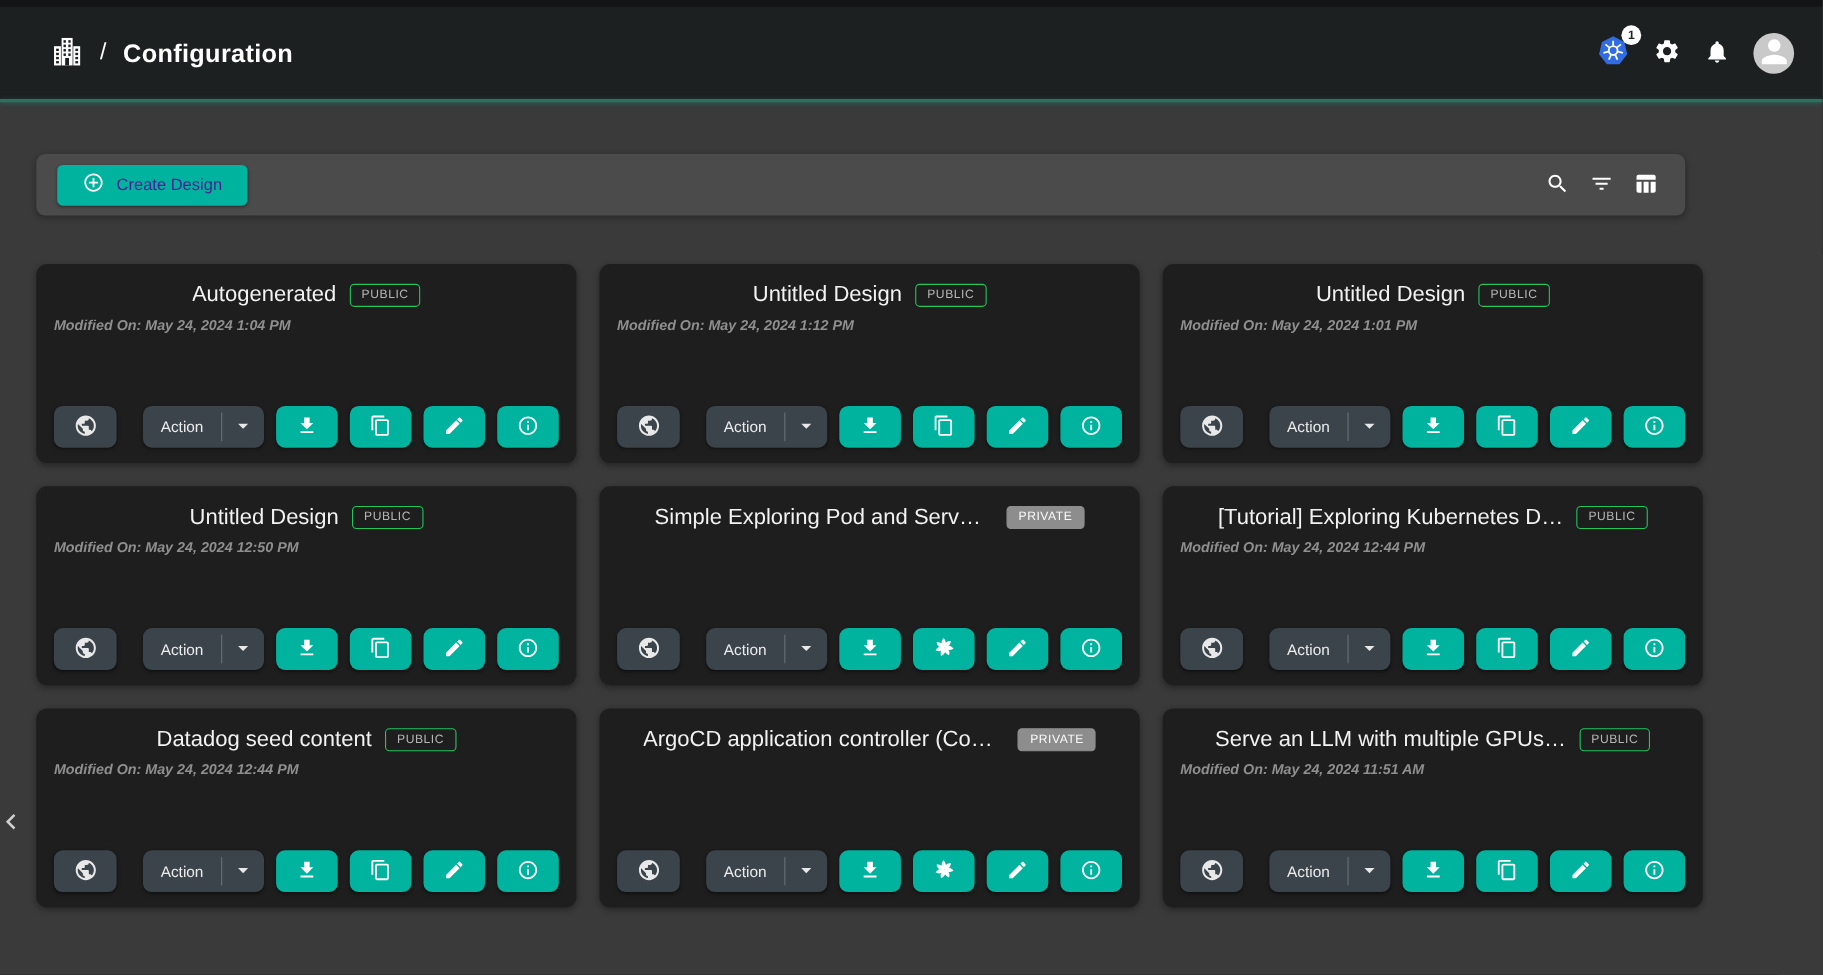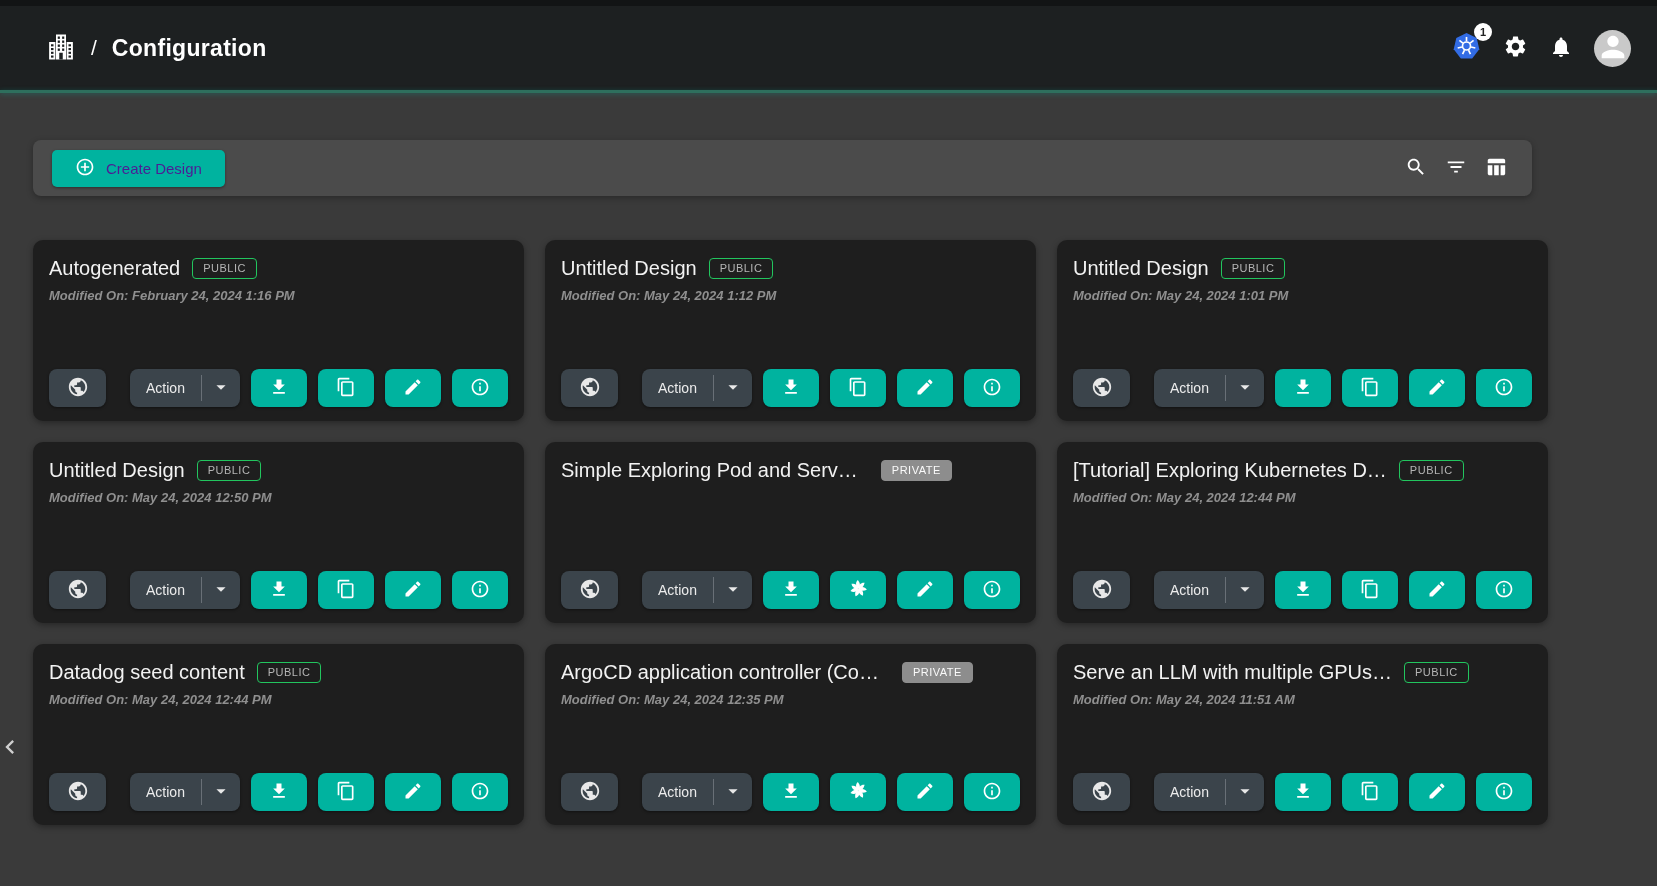--- a/index.html
+++ b/index.html
@@ -45,21 +45,21 @@
   
   .grid {
     margin-top:44px; width:1499px;
     display:grid; grid-template-columns:repeat(3,1fr); gap:21px;
   }
   .card {
     height:181px; background:#1e1e1e; border-radius:10px;
     padding:16px 16px 14px; display:flex; flex-direction:column;
     box-shadow:0 2px 6px rgba(0,0,0,.35);
   }
-  .card-head { display:flex; align-items:center; justify-content:flex-start; }
+  .card-head { display:flex; align-items:center; justify-content:center; }
   .card-title {
     color:#f2f2f2; font-size:20px; font-weight:400; line-height:1.2;
     white-space:nowrap; overflow:hidden; min-width:0;
   }
   .badge {
     flex:none; margin-left:12px; font-size:11px; letter-spacing:.5px;
     border-radius:4px; padding:3px 10px 4px;
   }
   .badge--public { border:1px solid #22c55e; color:#b5b5b5; background:transparent; }
   .badge--private { border:1px solid #8d8d8d; color:#fafafa; background:#8d8d8d;margin-left:23px; }
@@ -209,21 +209,21 @@
         </button>
       </div>
     </div>
 
     <div class="grid" id="cards-grid">
         <article class="card">
     <div class="card-head">
       <h2 class="card-title">Autogenerated</h2>
       <span class="badge badge--public">PUBLIC</span>
     </div>
-    <div class="card-modified">Modified On: February 24, 2024 1:16 PM</div>
+    <div class="card-modified">Modified On: May 24, 2024 1:04 PM</div>
     <div class="card-actions">
       <button class="abtn abtn--slate w-globe">
         <span>
           <svg width="22" height="22" viewBox="0 0 24 24" fill="#e8e8e8">
                   <path d="M12 2C6.48 2 2 6.48 2 12s4.48 10 10 10 10-4.48 10-10S17.52 2 12 2zm-1 17.93c-3.95-.49-7-3.85-7-7.93 0-.62.08-1.21.21-1.79L9 15v1c0 1.1.9 2 2 2v1.93zm6.9-2.54c-.26-.81-1-1.39-1.9-1.39h-1v-3c0-.55-.45-1-1-1H8v-2h2c.55 0 1-.45 1-1V7h2c1.1 0 2-.9 2-2v-.41c2.93 1.19 5 4.06 5 7.41 0 2.08-.8 3.97-2.1 5.39z"></path>
                 </svg>
         </span>
       </button>
       <div class="split">
         <button class="split-main">
@@ -622,21 +622,20 @@
                 </svg>
         </span>
       </button>
     </div>
   </article>
         <article class="card">
     <div class="card-head">
       <h2 class="card-title">ArgoCD application controller (Co…</h2>
       <span class="badge badge--private">PRIVATE</span>
     </div>
-    <div class="card-modified">Modified On: May 24, 2024 12:35 PM</div>
     <div class="card-actions">
       <button class="abtn abtn--slate w-globe">
         <span>
           <svg width="22" height="22" viewBox="0 0 24 24" fill="#e8e8e8">
                   <path d="M12 2C6.48 2 2 6.48 2 12s4.48 10 10 10 10-4.48 10-10S17.52 2 12 2zm-1 17.93c-3.95-.49-7-3.85-7-7.93 0-.62.08-1.21.21-1.79L9 15v1c0 1.1.9 2 2 2v1.93zm6.9-2.54c-.26-.81-1-1.39-1.9-1.39h-1v-3c0-.55-.45-1-1-1H8v-2h2c.55 0 1-.45 1-1V7h2c1.1 0 2-.9 2-2v-.41c2.93 1.19 5 4.06 5 7.41 0 2.08-.8 3.97-2.1 5.39z"></path>
                 </svg>
         </span>
       </button>
       <div class="split">
         <button class="split-main">

